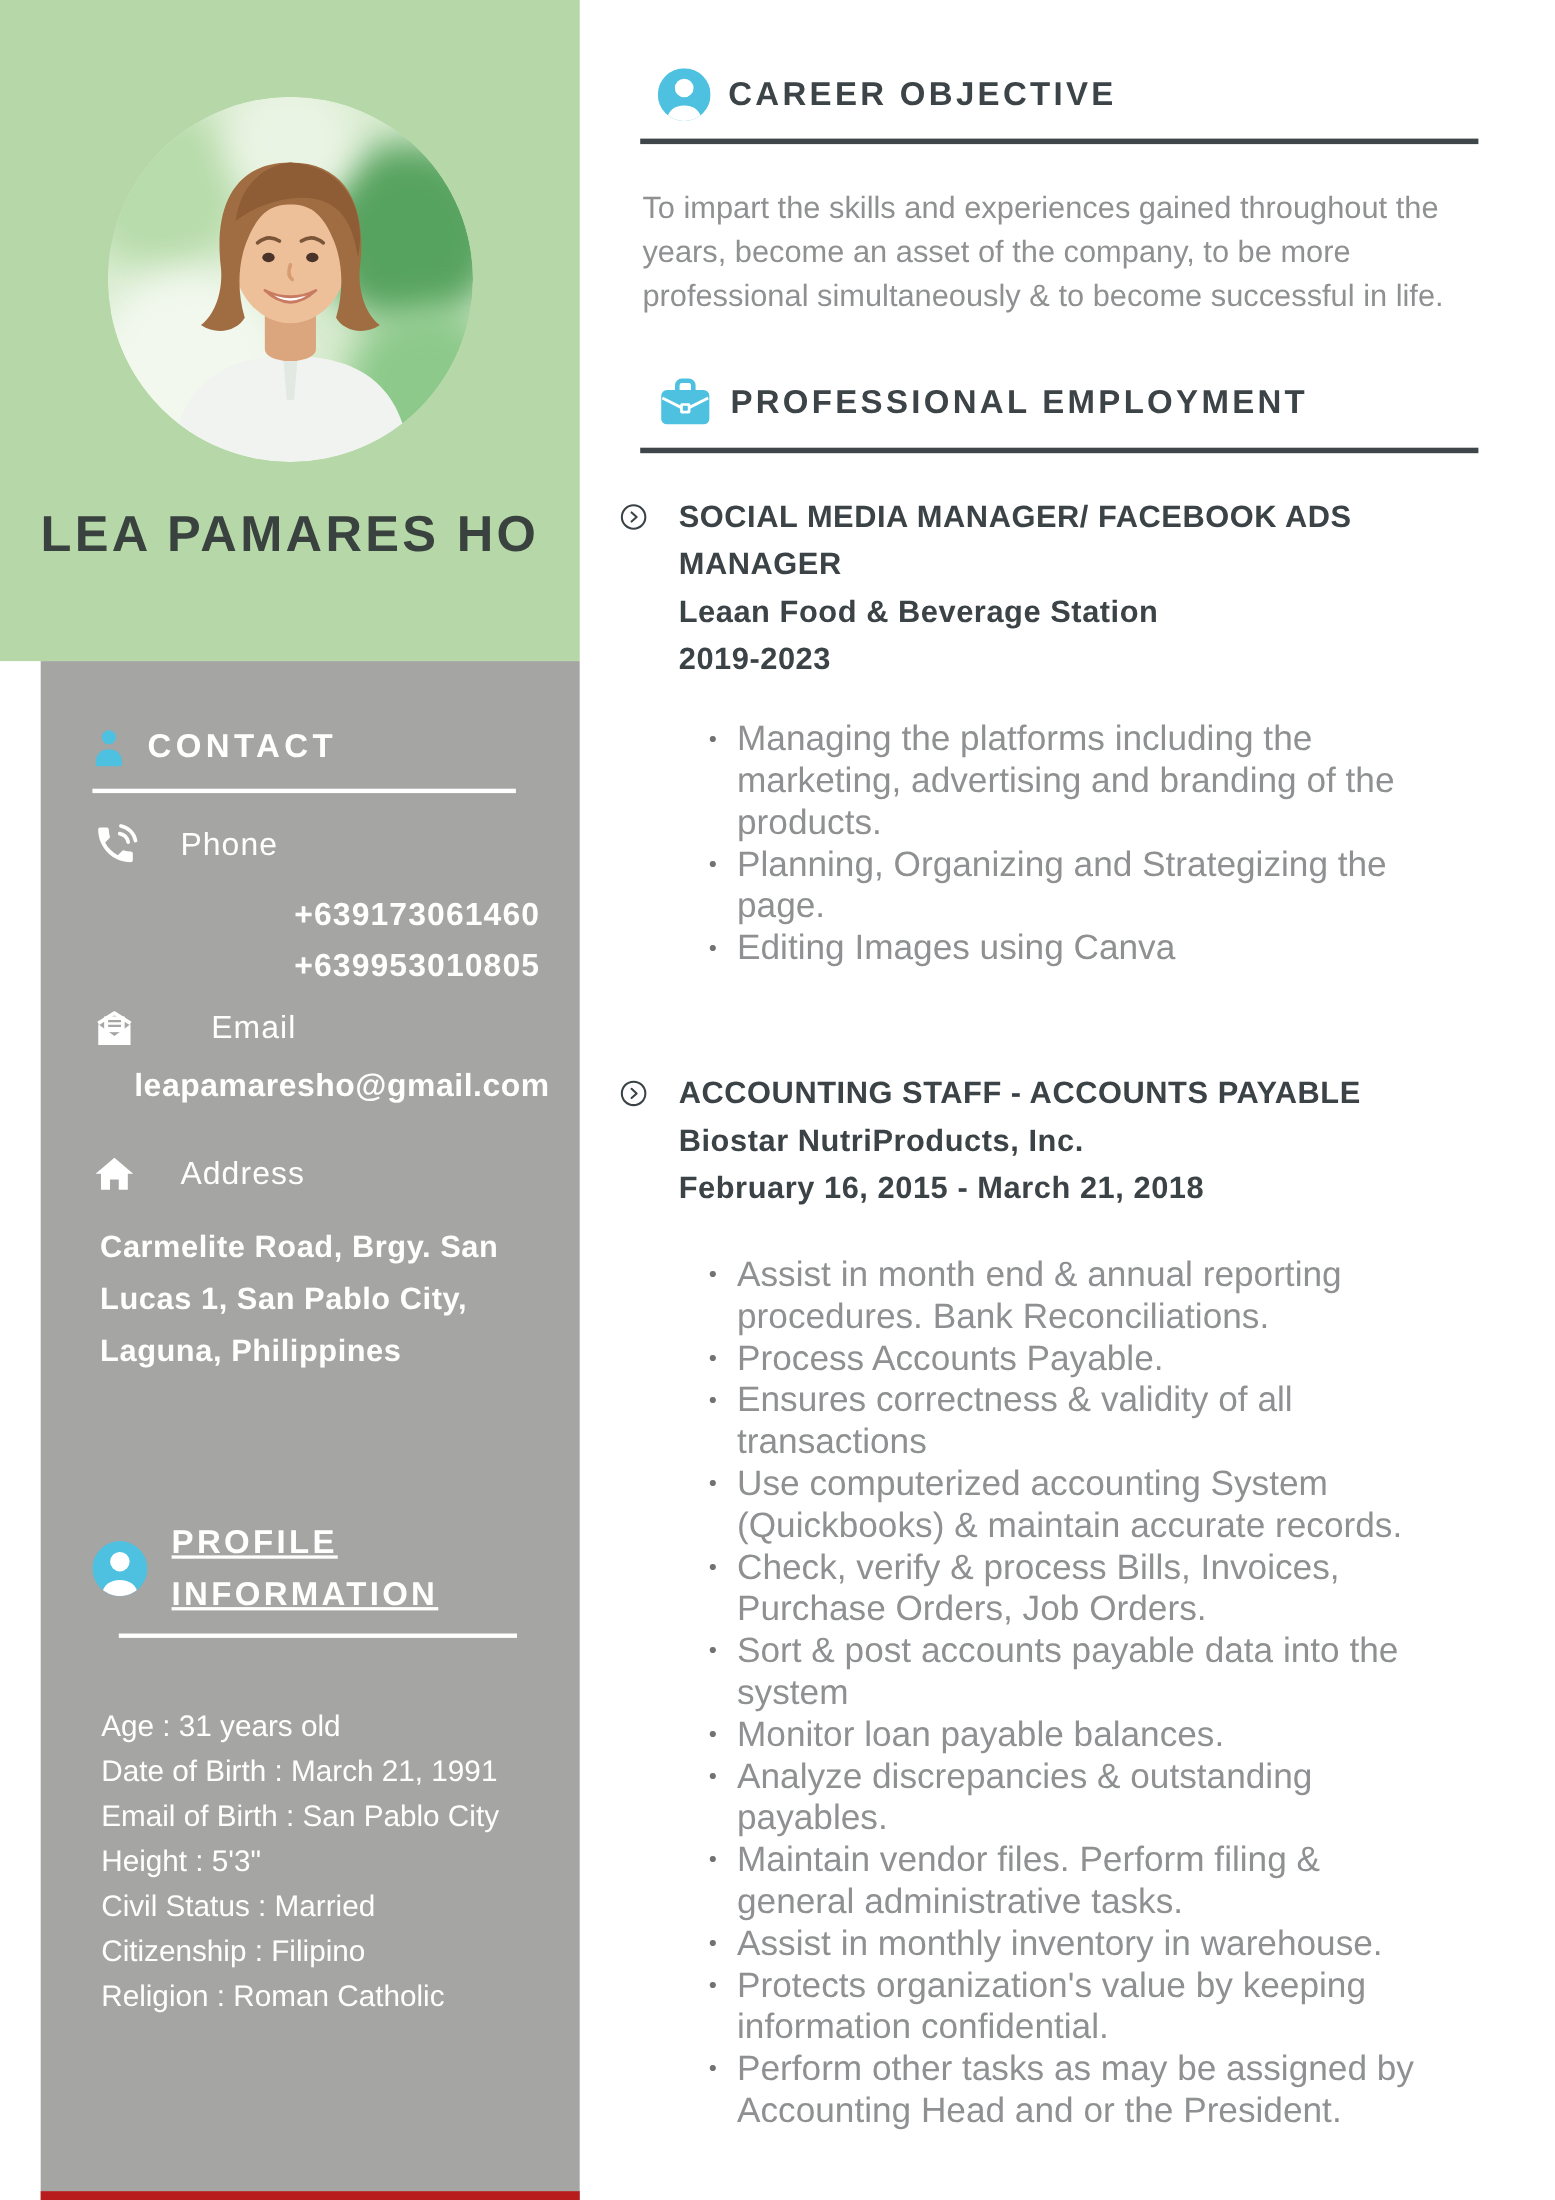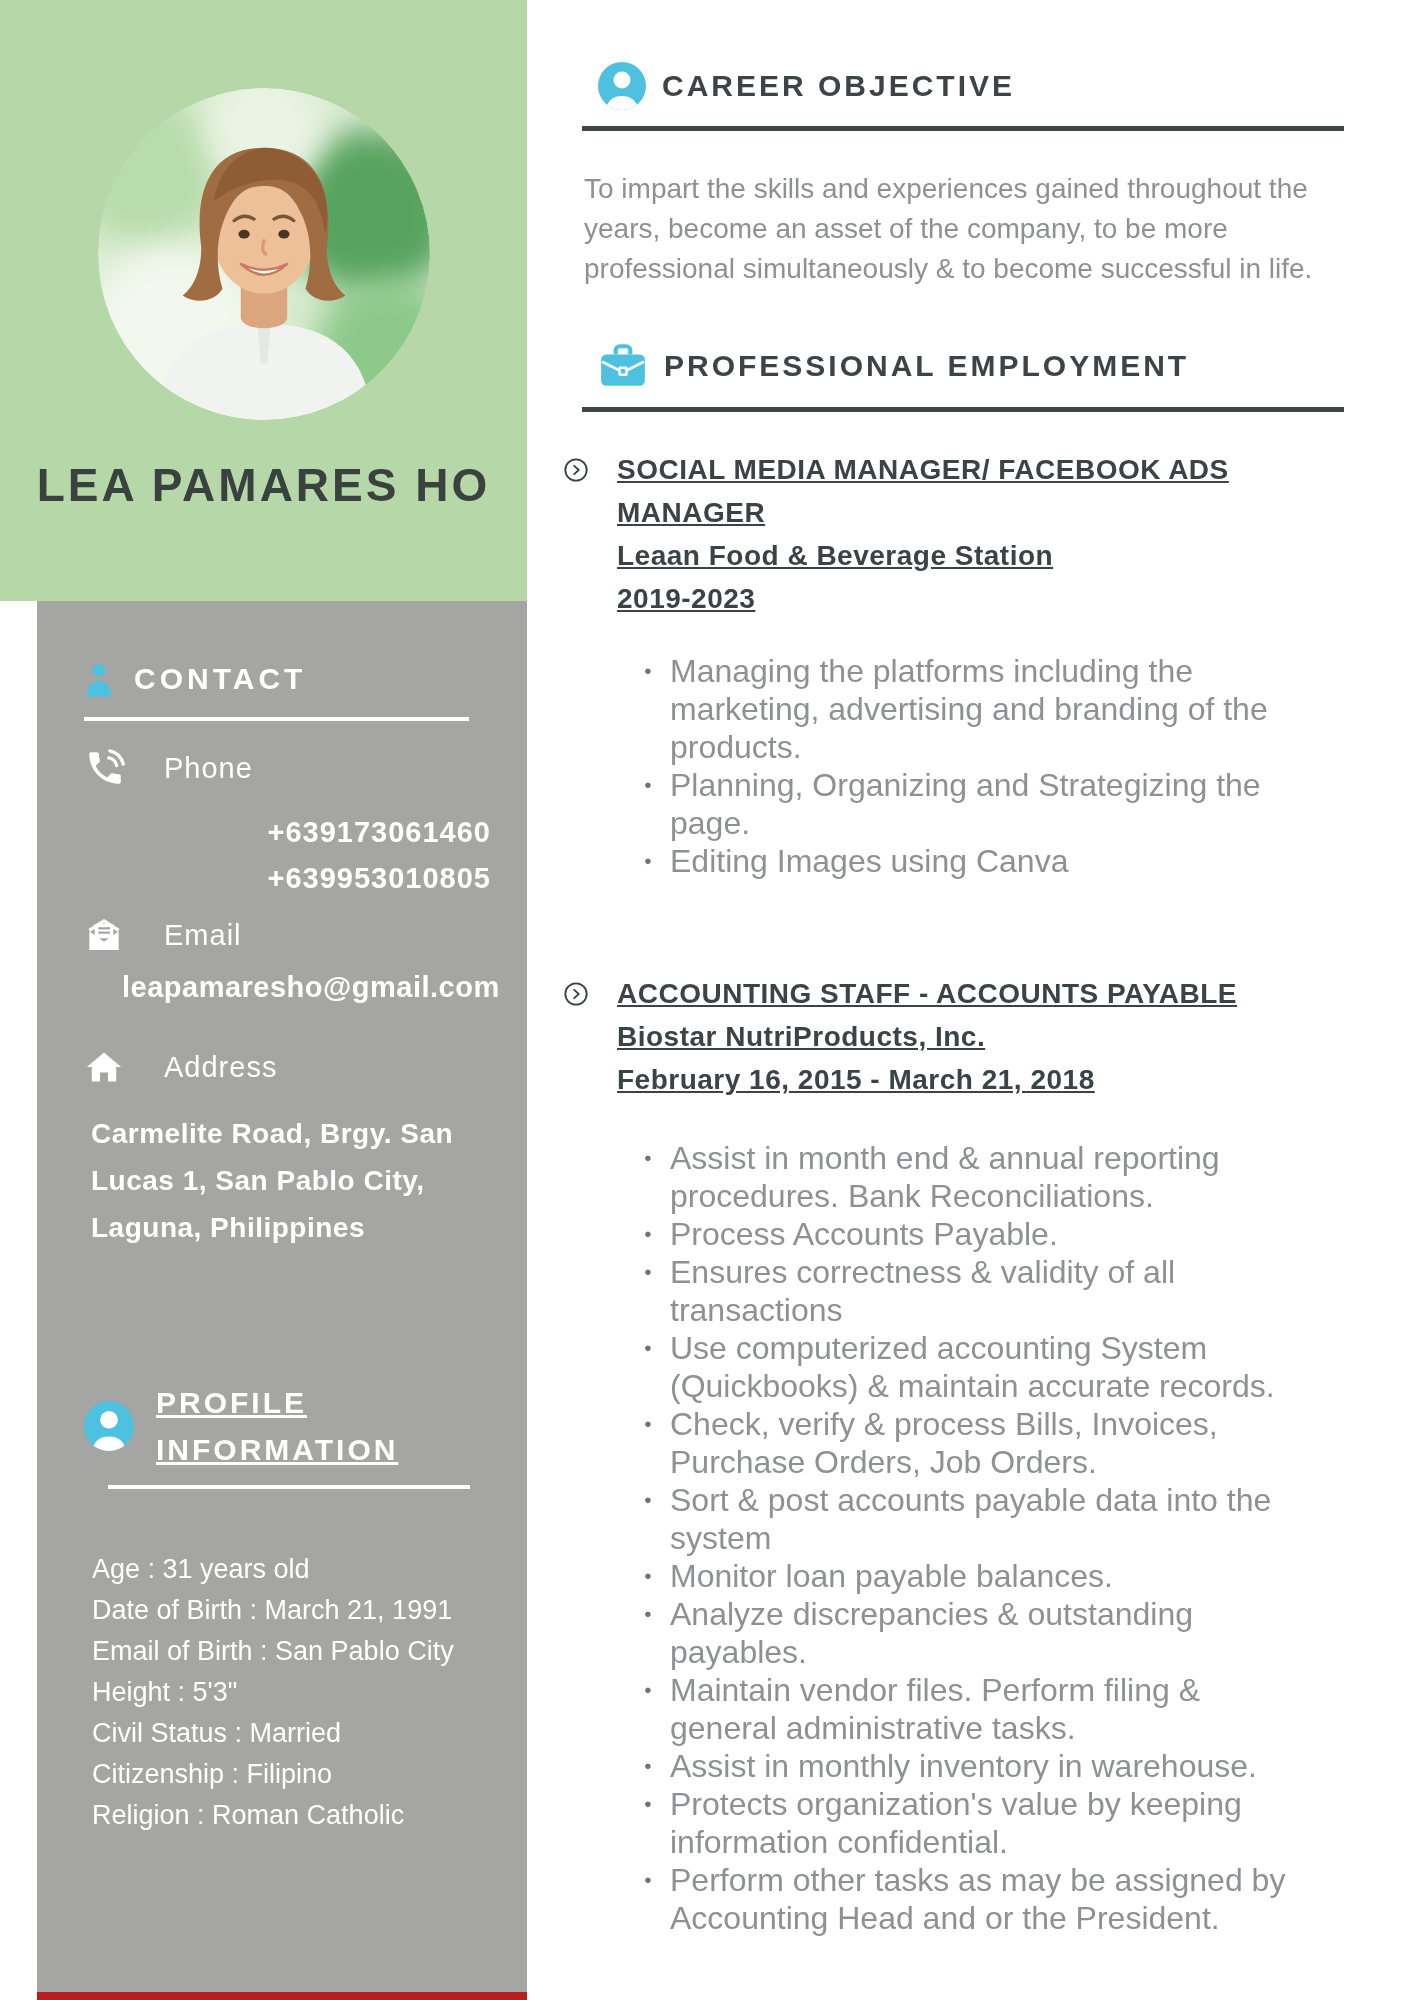--- a/index.html
+++ b/index.html
@@ -39,21 +39,21 @@
   .sec-title{
     font-size:30px;font-weight:bold;letter-spacing:4px;color:#ffffff;
     line-height:1.2;
   }
   .sec-rule{height:4px;background:#ffffff;width:385px;margin-top:20px;}
   .side-row{display:flex;align-items:center;margin-top:26px;}
   .side-row .icon-box{width:44px;display:flex;justify-content:flex-start;}
   .side-label{font-size:29px;font-weight:normal;letter-spacing:1px;margin-left:36px;}
   .phone-list{list-style:none;margin:20px 0 0 80px;padding:0;text-align:right;}
   .phone-list li{font-size:29px;font-weight:bold;line-height:46px;letter-spacing:1px;}
-  .email-row{margin-top:14px;}
+  .email-row{margin-top:14px;gap:28px;}
   .email-value{margin:16px 0 0 38px;font-size:29px;font-weight:bold;letter-spacing:0.5px;}
   .addr-row{margin-top:44px;}
   .address-text{
     margin:24px 0 0 7px;width:400px;
     font-size:28px;font-weight:bold;line-height:47px;letter-spacing:0.5px;
   }
   .profile-sec{margin-top:128px;}
   .profile-head{display:flex;align-items:center;gap:22px;}
   .profile-title{font-size:30px;font-weight:bold;letter-spacing:3px;line-height:47px;color:#ffffff;text-decoration:underline;}
   .profile-rule{height:4px;background:#ffffff;width:362px;margin:12px 0 0 24px;}
@@ -70,21 +70,21 @@
     margin:38px 0 0 2px;width:800px;
     font-size:28px;color:#8f9091;line-height:40px;
   }
   .employment-sec{margin-top:52px;}
   .job{margin-top:36px;}
   .job2{margin-top:92px;}
   .job-head{display:flex;margin-left:-19px;gap:28px;}
   .job-bullet{flex:0 0 auto;margin-top:9px;}
   .job-meta{width:680px;}
   .job-title,.job-company,.job-period{
-    font-size:28px;font-weight:bold;color:#3c4347;line-height:43px;letter-spacing:0.5px;text-decoration:underline;
+    font-size:28px;font-weight:bold;color:#3c4347;line-height:43px;letter-spacing:0.5px;
   }
   .job-title{width:660px;}
   .duties{list-style:none;margin:32px 0 0 0;padding:0;width:718px;}
   .duties2{margin-top:38px;}
   .duties li{
     position:relative;padding-left:88px;
     font-size:32px;color:#8f9091;line-height:38px;
   }
   .duties li::before{
     content:"\25CF";

